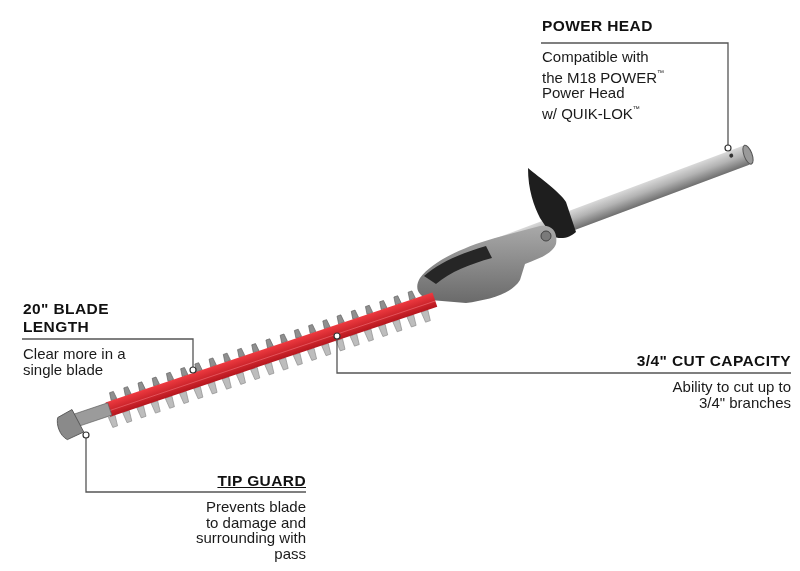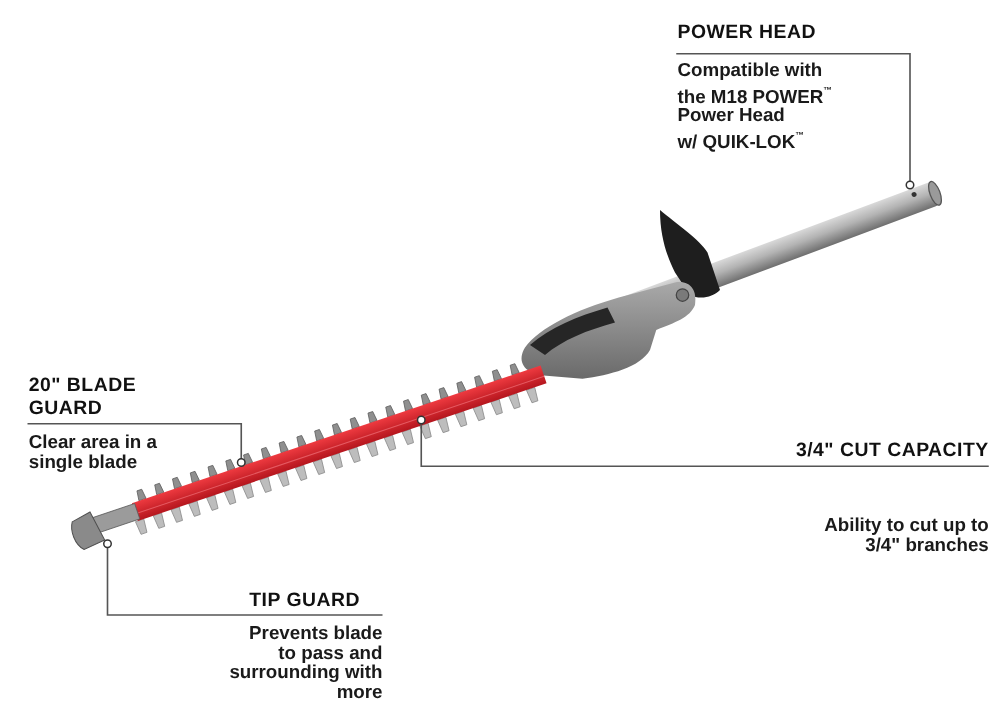--- a/index.html
+++ b/index.html
@@ -2,21 +2,21 @@
 <html><head>
   <meta charset="utf-8">
   <style>
     html, body { margin: 0; padding: 0; background: #ffffff; }
     body { width: 800px; height: 571px; position: relative; overflow: hidden;
            font-family: "Liberation Sans", sans-serif; color: #111111; }
     .stage { position: absolute; left: 0; top: 0; width: 800px; height: 496px; }
     svg.art { position: absolute; left: 0; top: 0; }
     .callout-title { position: absolute; font-weight: 700; font-size: 15.5px; line-height: 18px;
                      letter-spacing: 0.4px; color: #111; white-space: nowrap; }
-    .callout-desc { position: absolute; font-size: 15px; line-height: 15.5px; color: #1a1a1a; white-space: nowrap; font-weight: bold; }
+    .callout-desc { position: absolute; font-size: 15px; line-height: 15.5px; color: #1a1a1a; white-space: nowrap; }
     .right { text-align: right; }
     sup.tm { font-size: 7px; vertical-align: 8px; }
   </style>
 </head>
 <body>
 
 <div class="stage">
 
   <svg class="art" width="800" height="571" viewBox="0 0 800 571">
     <defs>
@@ -126,34 +126,34 @@
   <div class="callout-title" style="left:542px; top:17px;">POWER HEAD</div>
   <div class="callout-desc" style="left:542px; top:49px;">
     <div>Compatible with</div>
     <div><span>the M18 POWER</span><sup class="tm">™</sup></div>
     <div>Power Head</div>
     <div><span>w/ QUIK-LOK</span><sup class="tm">™</sup></div>
   </div>
 
   <div class="callout-title" style="left:23px; top:300px;">
     <div>20" BLADE</div>
-    <div>GUARD</div>
+    <div>LENGTH</div>
   </div>
   <div class="callout-desc" style="left:23px; top:346px;">
-    <div>Clear area in a</div>
+    <div>Clear more in a</div>
     <div>single blade</div>
   </div>
 
   <div class="callout-title right" style="right:9px; top:352px;">3/4" CUT CAPACITY</div>
-  <div class="callout-desc right" style="right:9px; top:379px;margin-top:34px;">
+  <div class="callout-desc right" style="right:9px; top:379px;">
     <div>Ability to cut up to</div>
     <div>3/4" branches</div>
   </div>
 
-  <div class="callout-title right" style="right:512px; top:472px;">TIP GUARD</div>
+  <div class="callout-title right" style="right:494px; top:472px;text-decoration:underline;">TIP GUARD</div>
   <div class="callout-desc right" style="right:494px; top:499px;">
     <div>Prevents blade</div>
-    <div>to pass and</div>
+    <div>to damage and</div>
     <div>surrounding with</div>
-    <div>more</div>
+    <div>pass</div>
   </div>
 
 </div>
 
 </body></html>

